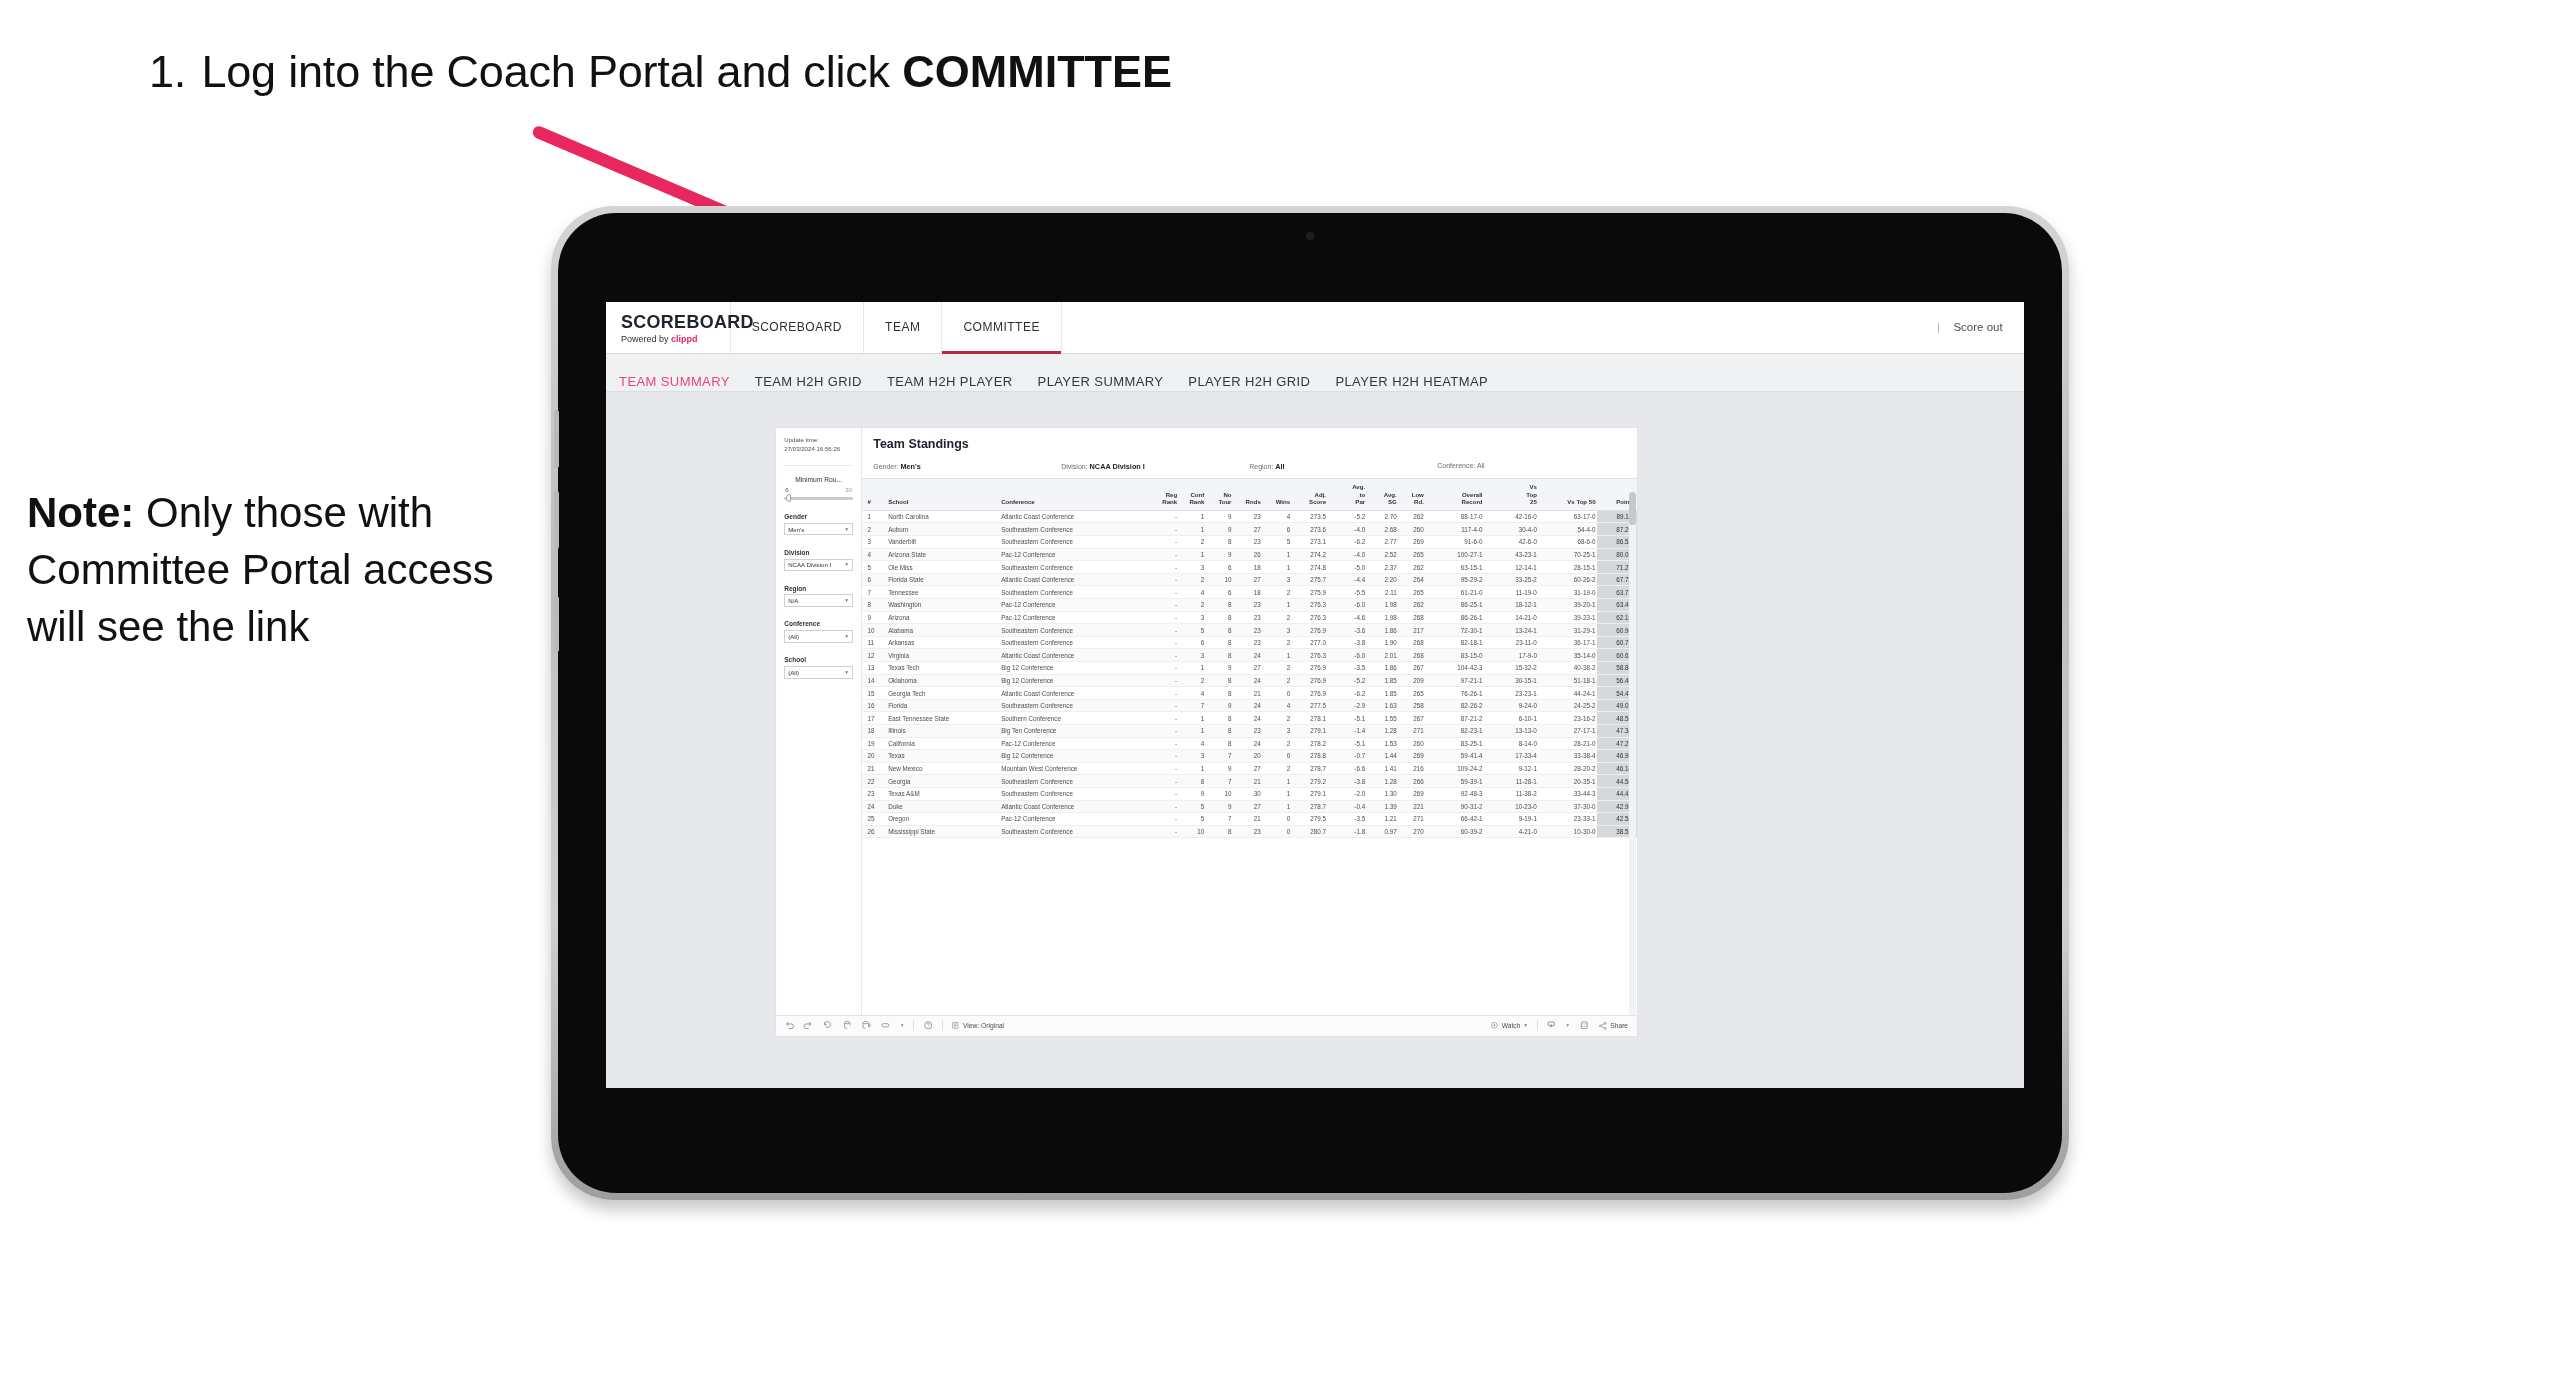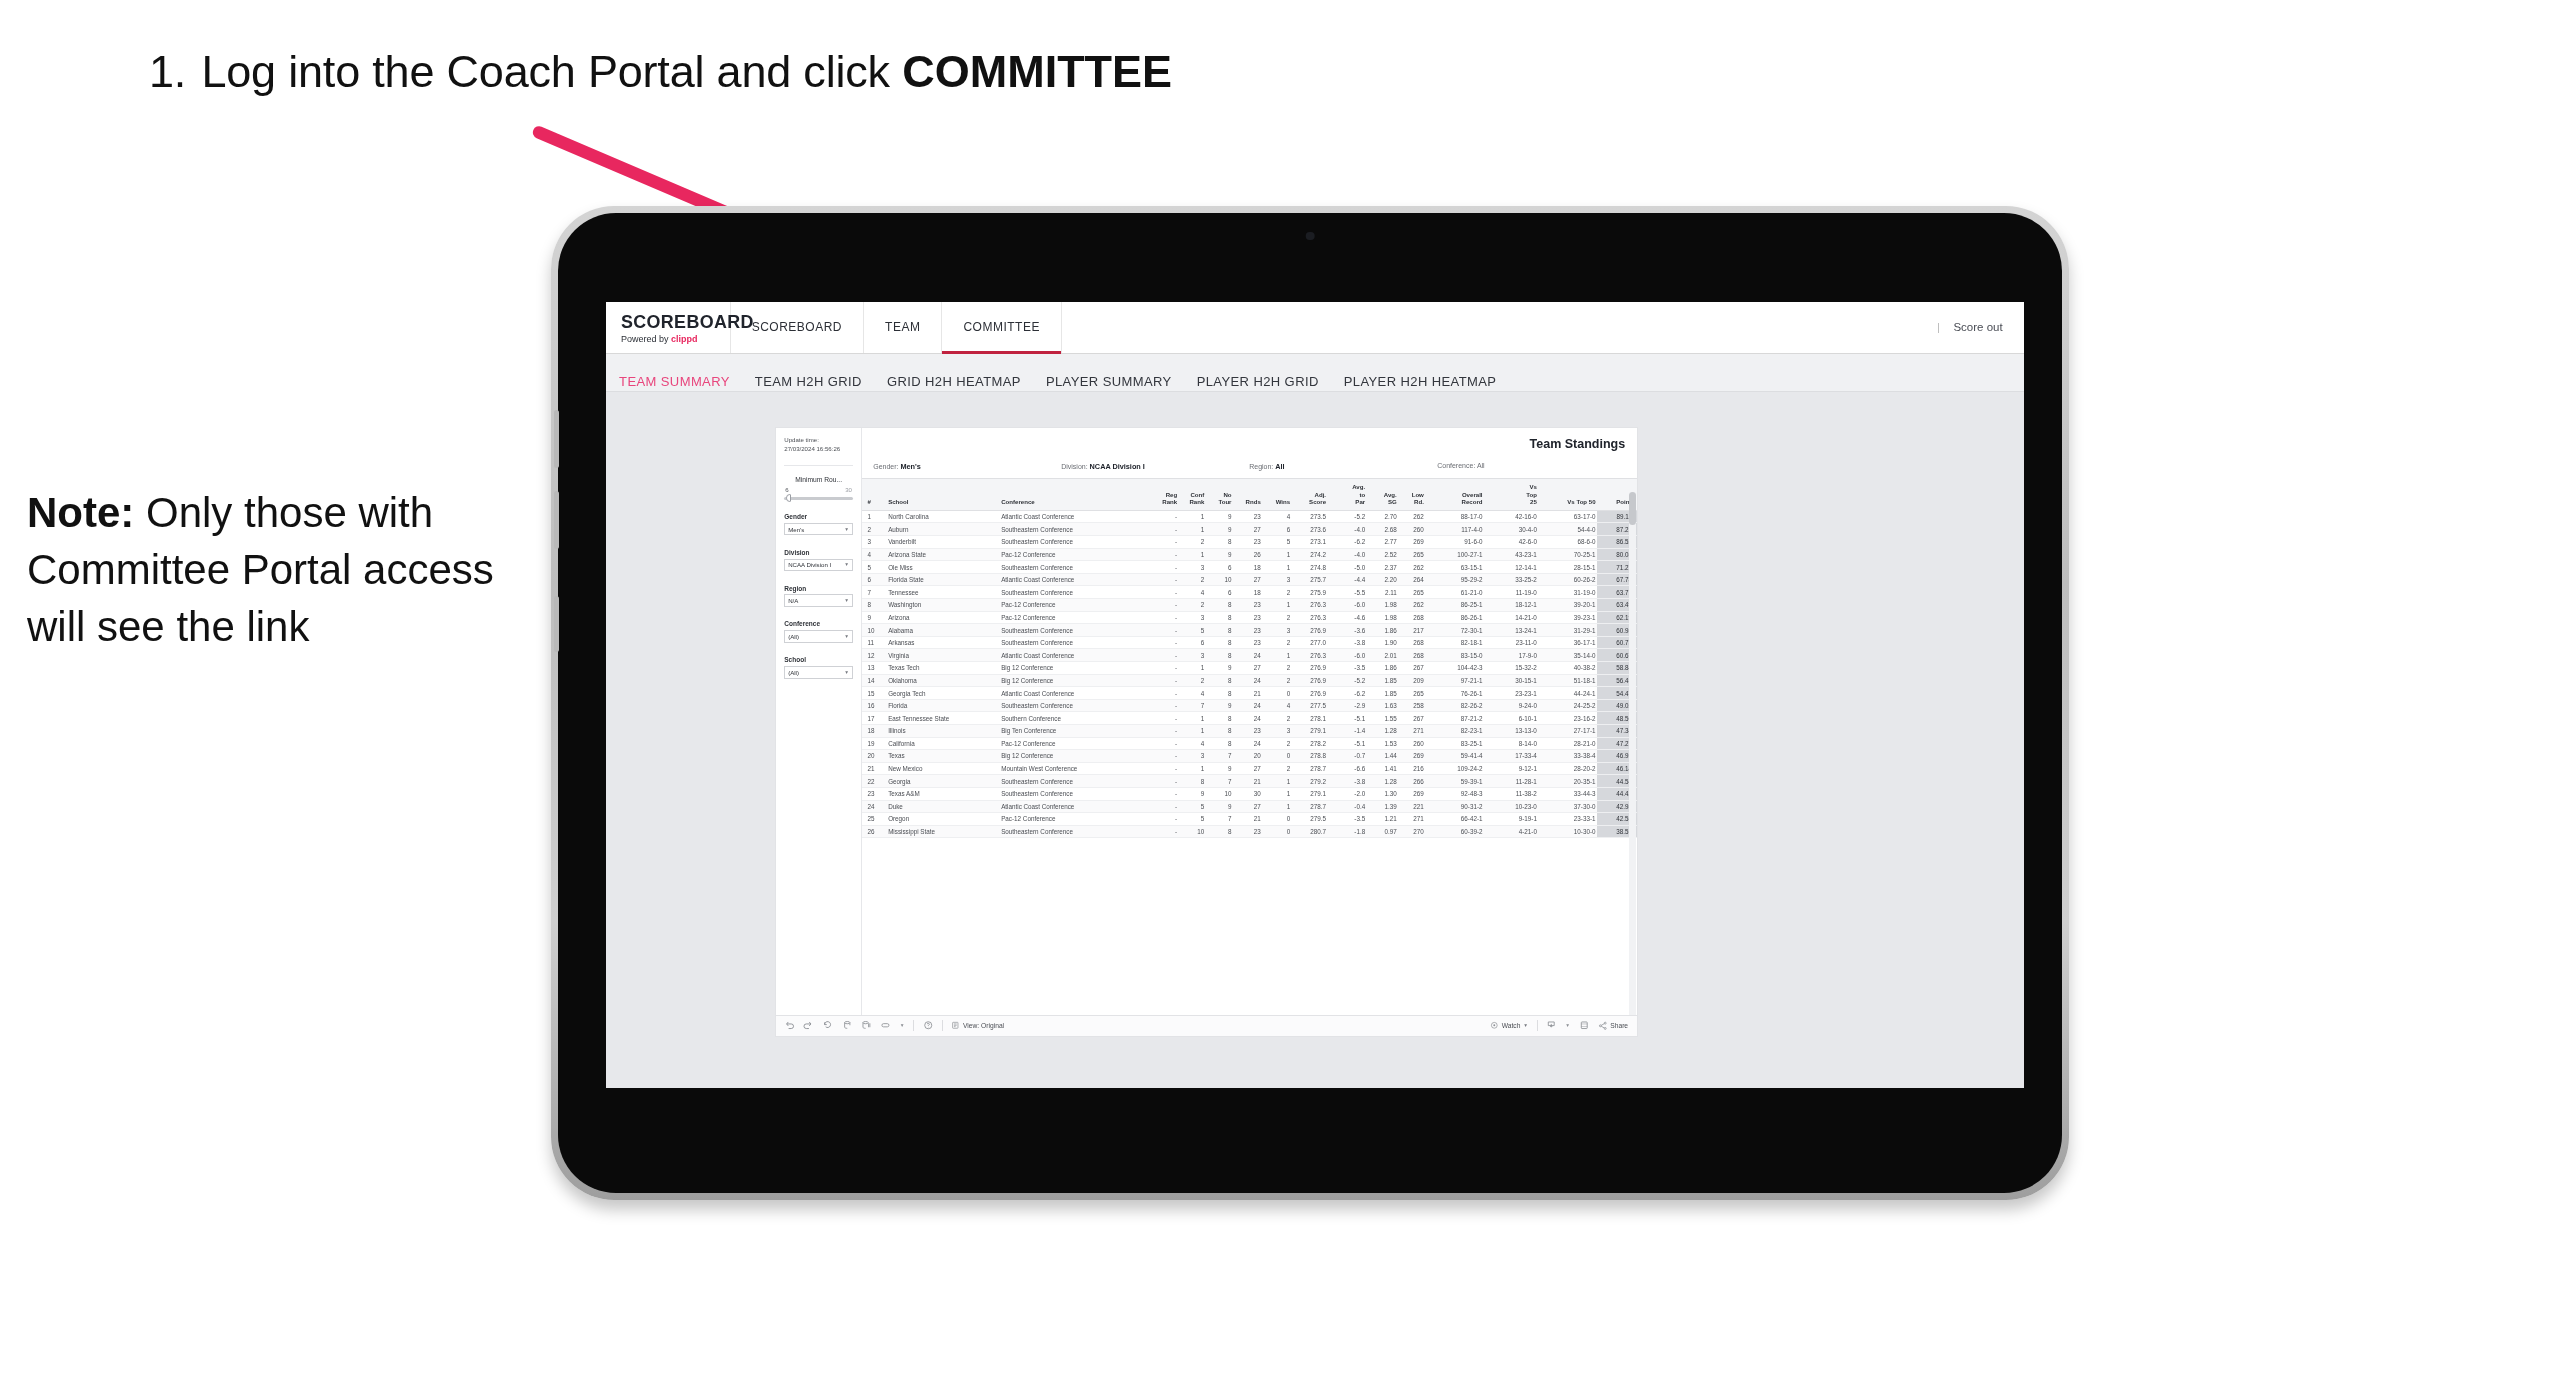--- a/index.html
+++ b/index.html
@@ -251,21 +251,21 @@
     width: 5.8px; height: 7.7px;
     border-radius: 3.8px 1px 1px 3.8px;
     background: #ffffff;
     border: 1px solid #9a9da3;
     cursor: pointer;
   }
 
   
   .viz-content { flex: 1; min-width: 0; display: flex; flex-direction: column; }
   .viz-head { padding: 9.6px 11.5px 7.7px 11.5px; }
-  .viz-title { font-size: 12.5px; font-weight: bold; color: #20242c; text-align: right; }
+  .viz-title { font-size: 12.5px; font-weight: bold; color: #20242c; }
   .viz-meta {
     display: flex;
     margin-top: 10.5px;
     font-size: 7px;
     color: #6a6d73;
   }
   .viz-meta > div { width: 25%; }
   .viz-meta b { color: #20242c; font-size: 7.3px; font-weight: bold; }
 
   
@@ -382,21 +382,21 @@
         <div class="nav-spacer"></div>
         <div class="nav-right">
           <span class="nav-sep">|</span>
           <span>Score out</span>
         </div>
       </div>
 
       <div class="subnav">
         <div class="subtab active">TEAM SUMMARY</div>
         <div class="subtab">TEAM H2H GRID</div>
-        <div class="subtab">GRID H2H HEATMAP</div>
+        <div class="subtab">TEAM H2H PLAYER</div>
         <div class="subtab">PLAYER SUMMARY</div>
         <div class="subtab">PLAYER H2H GRID</div>
         <div class="subtab">PLAYER H2H HEATMAP</div>
       </div>
 
       <div class="viz-area">
         <div class="viz-card">
 
           <div class="viz-main">
 

